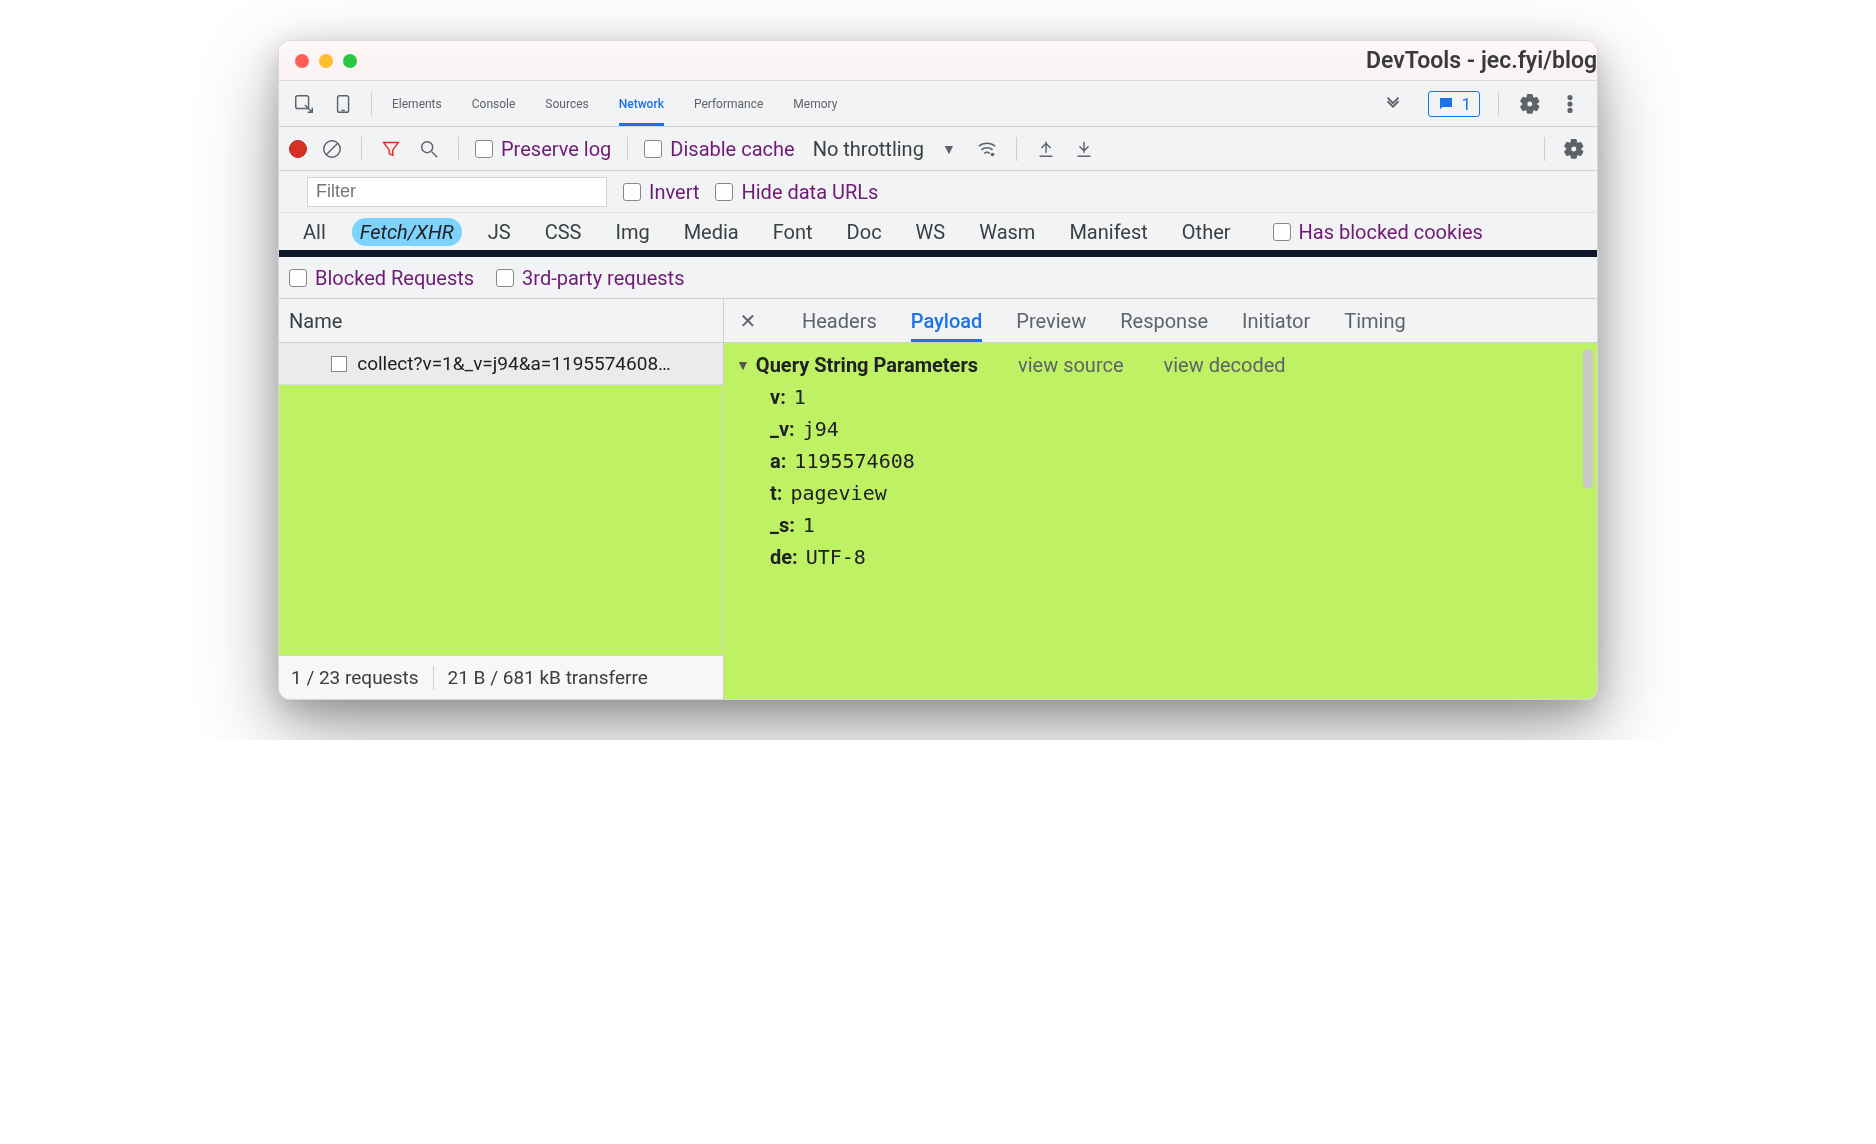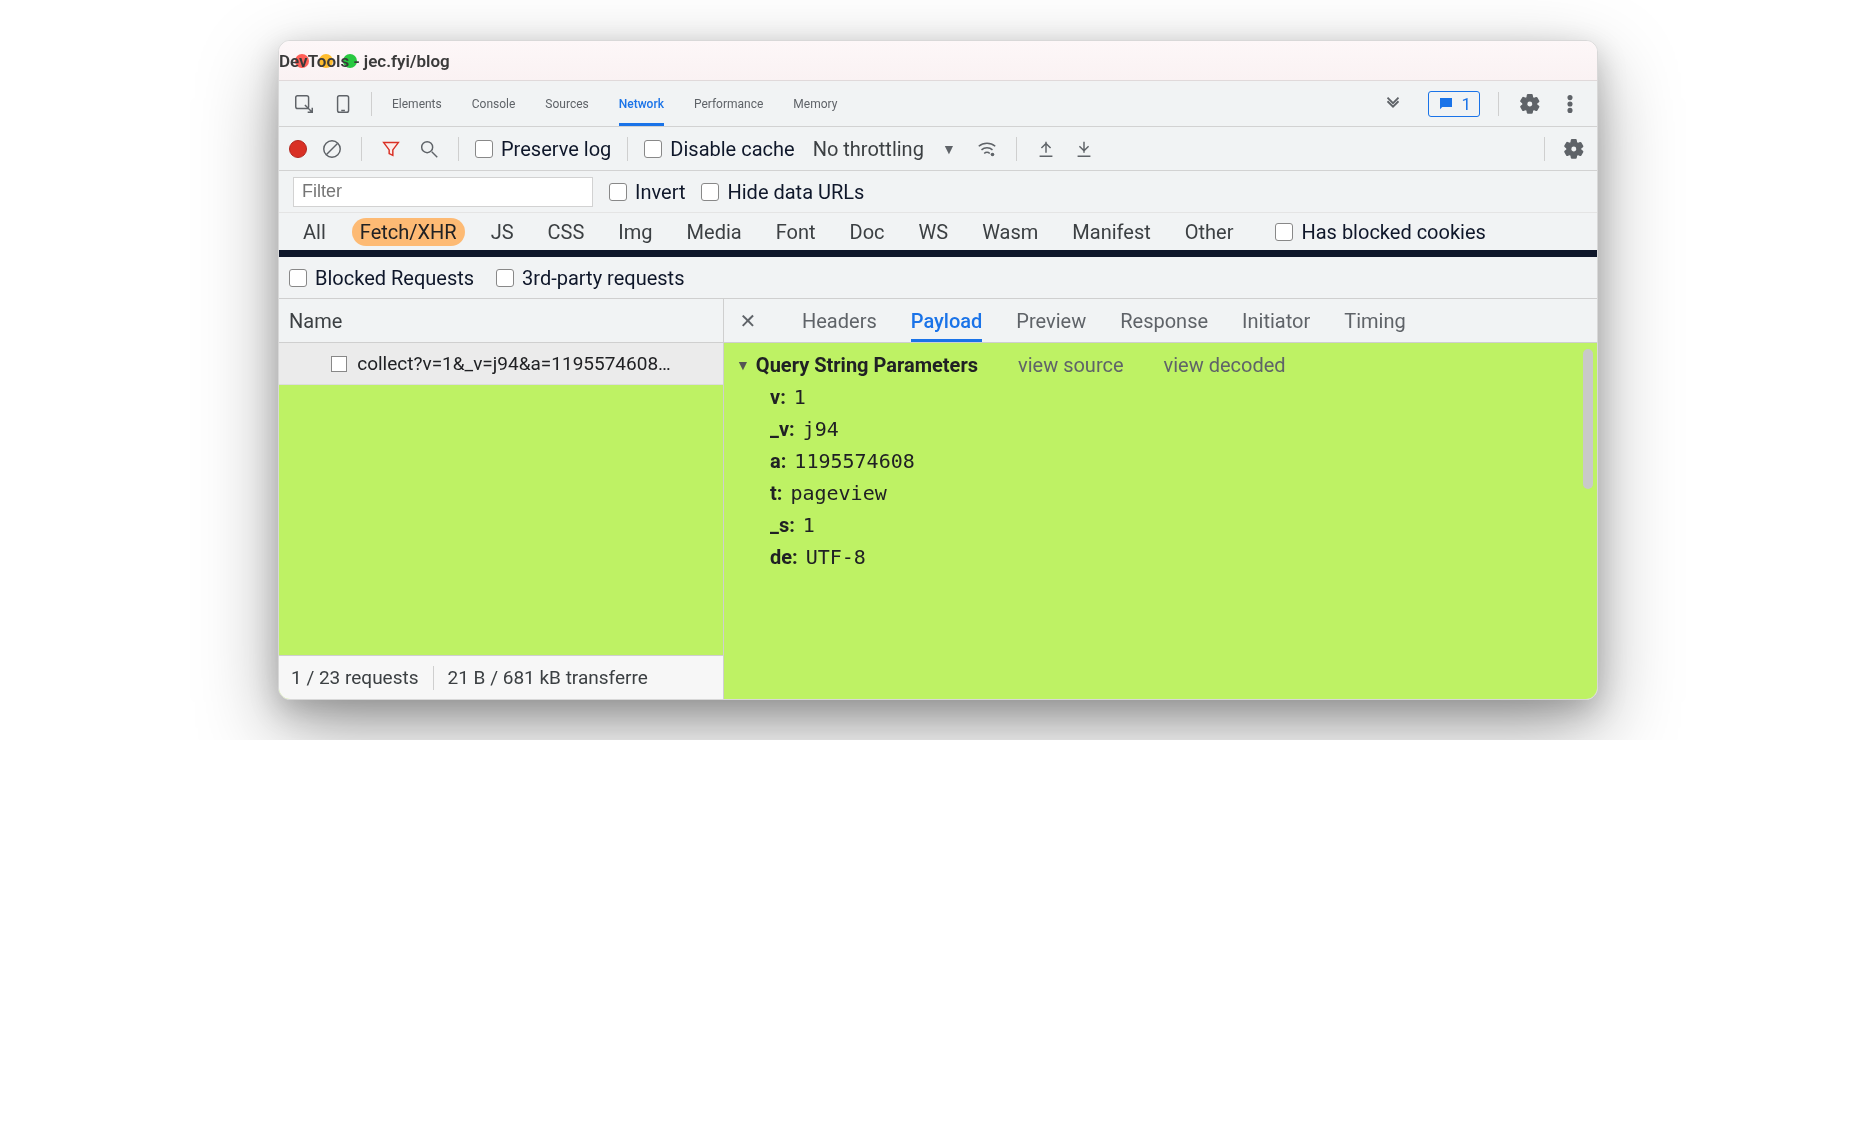--- a/index.html
+++ b/index.html
@@ -31,22 +31,22 @@
     position: relative;
   }
   .traffic-lights {
     display: flex; gap: 10px; padding-left: 16px;
   }
   .tl { width: 14px; height: 14px; border-radius: 50%; }
   .tl-close { background:#ff5f57; }
   .tl-min { background:#febc2e; }
   .tl-max { background:#28c840; }
   .titlebar-title {
-    position: absolute; left: 0; right: 0; text-align: left;
-    font-size: 17px; font-weight: 600; color: #3a3a3a;
+    position: absolute; left: 0; right: 0; text-align: right;
+    font-size: 23px; font-weight: 600; color: #3a3a3a;
     pointer-events: none;
   }
 
   
   .tabs-row {
     display:flex; align-items:center; height:46px;
     border-bottom:1px solid #d2d2d2;
     background:#f1f3f4;
     padding: 0 8px;
   }
@@ -80,51 +80,51 @@
   
   .net-toolbar {
     display:flex; align-items:center; height:44px; gap:12px;
     padding:0 10px; border-bottom:1px solid #d2d2d2;
     background:#f1f3f4;
   }
   .record-dot { width:18px; height:18px; border-radius:50%; background:#d93025; border:1px solid #b3261e; cursor:pointer;}
   .vdiv { width:1px; height:24px; background:#cfcfcf; margin:0 4px;}
   .funnel { color:#d93025; }
   .funnel svg { stroke:#d93025; fill:#fdecea; }
-  .chk { display:flex; align-items:center; gap:8px; font-size:20px; color:#0f172a; cursor:pointer; }
+  .chk { display:flex; align-items:center; gap:8px; font-size:20px; color:#701a75; cursor:pointer; }
   .chk-box {
     width:18px; height:18px; border:1.5px solid #888; border-radius:3px; background:#fff;
   }
   .throttling {
     display:flex; align-items:center; gap:8px; font-size:20px; color:#3c4043; cursor:pointer;
     padding:0 6px;
   }
   .throttling .caret { color:#5f6368; font-size:14px; margin-left:10px; }
   .net-toolbar-right { margin-left:auto; display:flex; align-items:center; gap:12px; }
 
   
   .filter-row {
     display:flex; align-items:center; height:42px; gap:16px;
-    padding:0 14px; border-bottom:1px solid #e4e4e4;
+    padding:0 28px; border-bottom:1px solid #e4e4e4;
     background:#f1f3f4;
   }
   .filter-input {
     width:300px; height:30px; background:#fff; border:1px solid #d2d2d2;
     font-size:18px; padding:0 8px; color:#888;
   }
 
   
   .types-row {
     display:flex; align-items:center; height:44px; gap:18px;
     padding:0 16px; border-bottom:7px solid #0f172a;
     background:#f1f3f4;
     font-size:20px; color:#3c4043;
   }
   .type-pill { cursor:pointer; padding:2px 8px; border-radius:14px; }
-  .type-pill.active { background:#fdba74; color:#202124; }
+  .type-pill.active { background:#7dd3fc; color:#202124;font-style:italic; }
 
   
   .reqopt-row {
     display:flex; align-items:center; height:42px; gap:22px;
     padding:0 10px; border-bottom:1px solid #cfcfcf;
     background:#f1f3f4;
     font-size:20px; color:#3c4043;
   }
 
   

